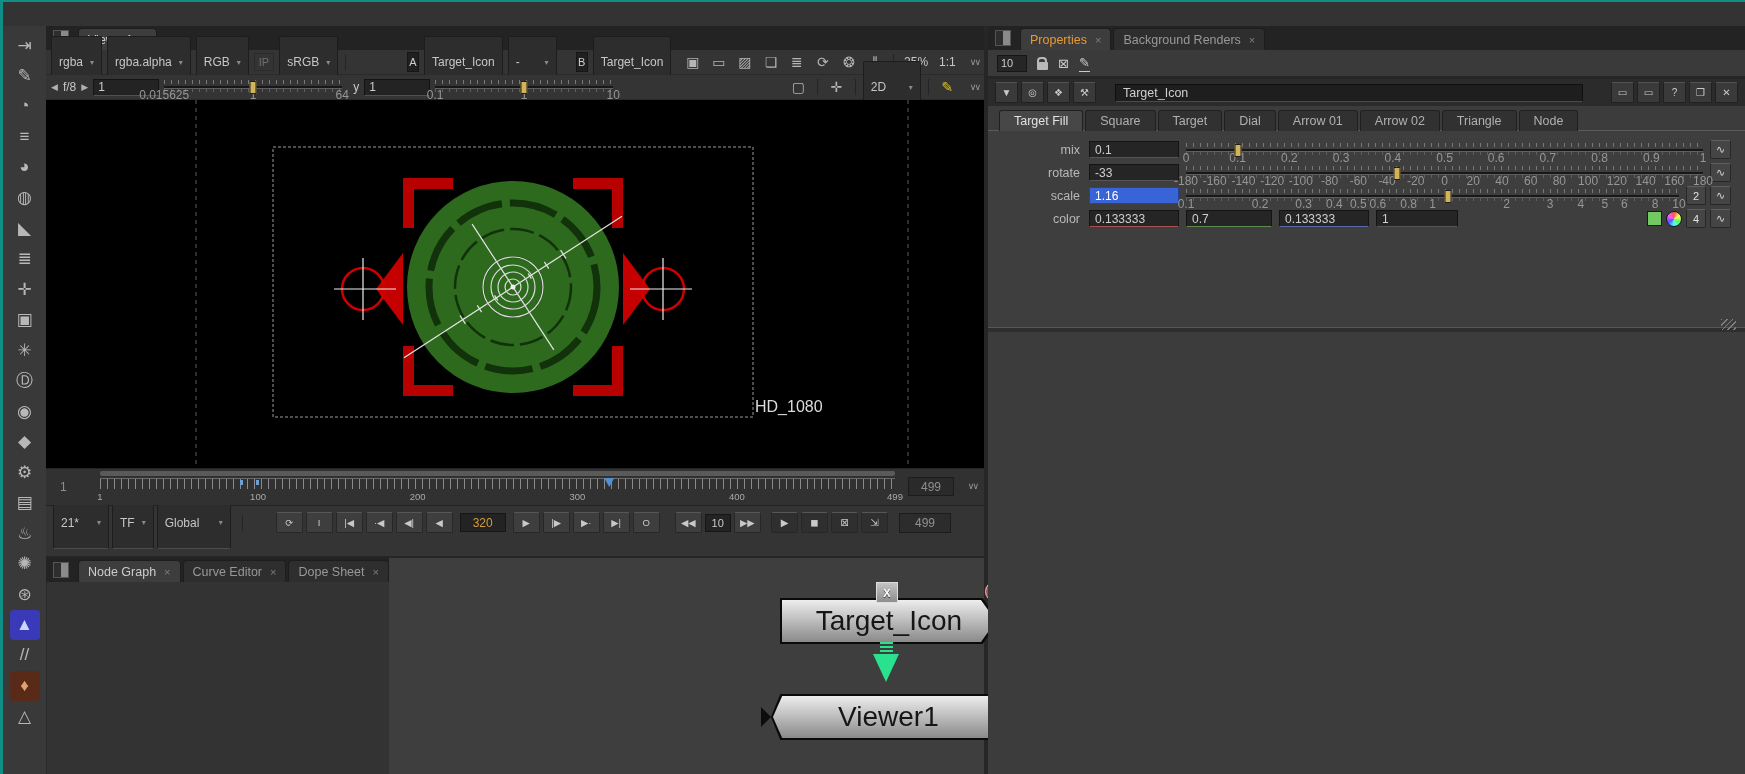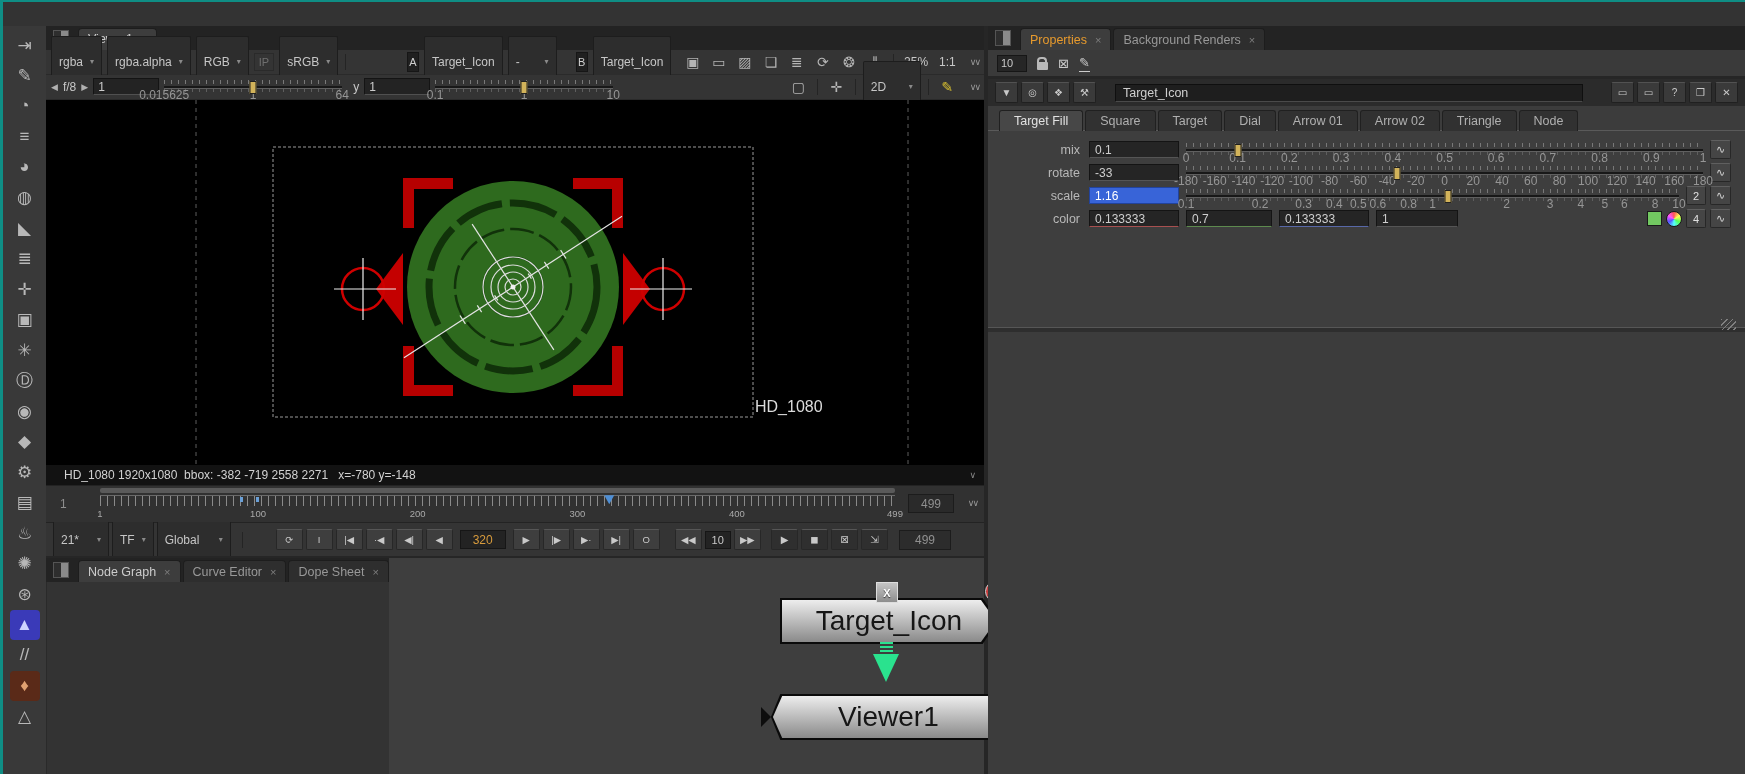--- a/index.html
+++ b/index.html
@@ -347,24 +347,20 @@
         <line x1="317" y1="158" x2="317" y2="220" stroke="#eeeeee" stroke-width="1.2"></line>
 
         <path d="M577,153 L577,225 L604,189 Z" fill="#c40000"></path>
         <circle cx="617" cy="189" r="21" fill="none" stroke="#cf0000" stroke-width="2.5"></circle>
         <line x1="584" y1="189" x2="646" y2="189" stroke="#eeeeee" stroke-width="1.2"></line>
         <line x1="617" y1="158" x2="617" y2="220" stroke="#eeeeee" stroke-width="1.2"></line>
       </svg>
       <span class="format-label">HD_1080</span>
     </div>
 
-    <div id="info-bar">
-      <span>HD_1080 1920x1080  bbox: -382 -719 2558 2271   x=-780 y=-148</span>
-      <span class="dblchev">∨</span>
-    </div>
 
     <div id="timeline">
       <span id="tl-left">1</span>
       <div id="tl-scroll"></div>
       <div id="ruler">
         <span class="kf-mark" style="left:17.6%;"></span>
         <span class="kf-mark" style="left:19.6%;"></span>
       <span class="tick-label" style="left: 0%;">1</span>
           <span class="tick-label" style="left: 19.8795%;">100</span>
           <span class="tick-label" style="left: 39.9598%;">200</span>

